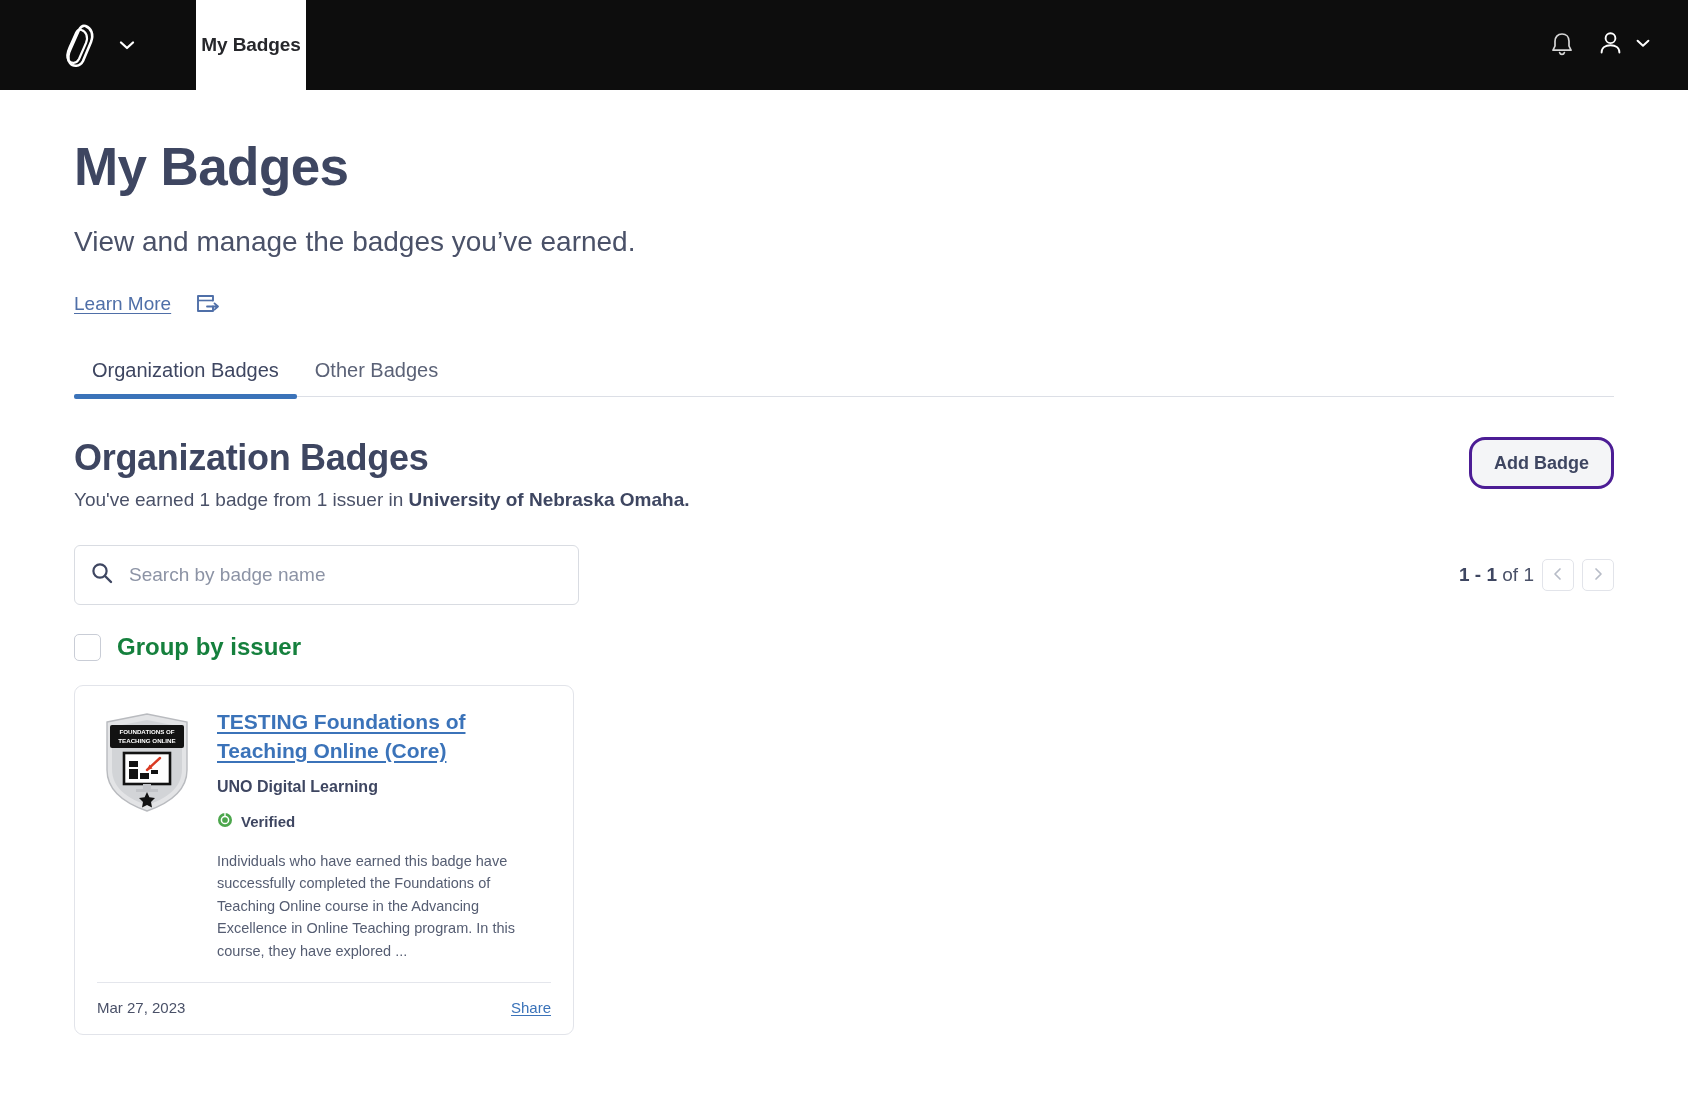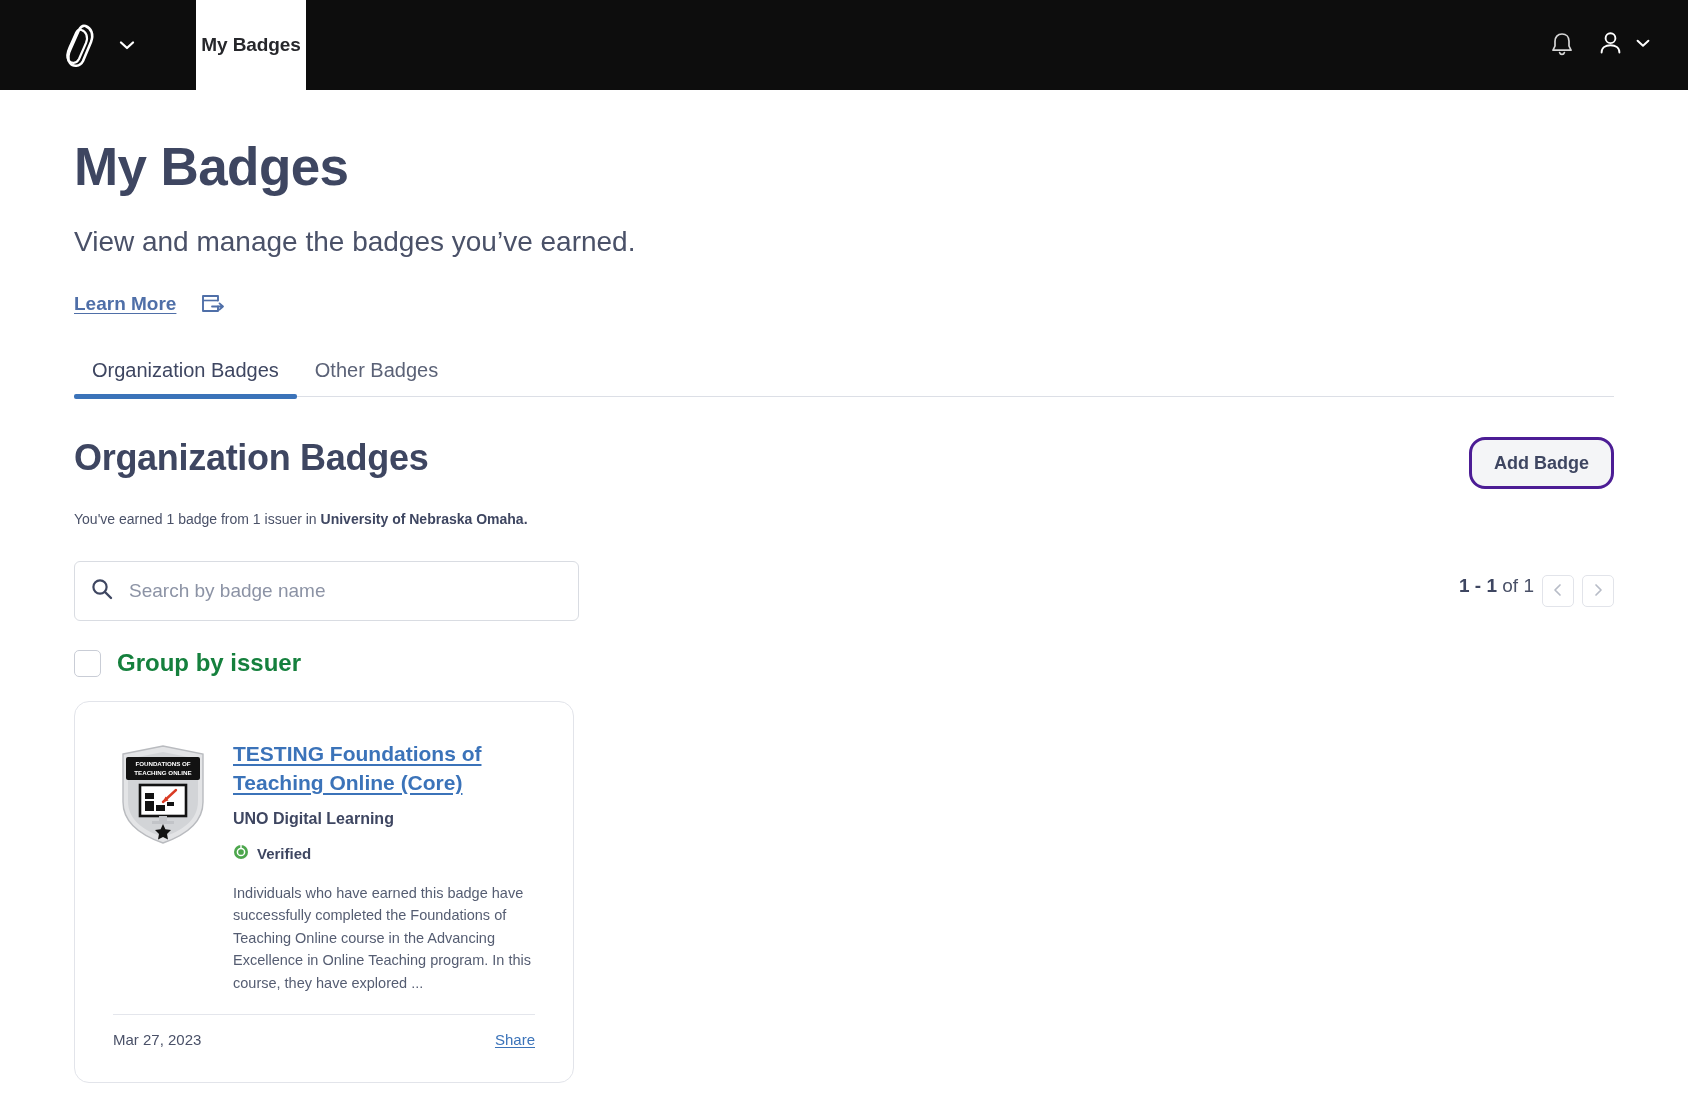--- a/index.html
+++ b/index.html
@@ -100,21 +100,21 @@
   }
   .learn-more-row {
     margin-top: 35px;
   }
   .learn-more {
     display: inline-flex;
     align-items: center;
     gap: 25px;
     color: #4f6fa8;
     font-size: 19px;
-    font-weight: bold;
+    font-weight: normal;
     text-decoration: underline;
     text-underline-offset: 3px;
     cursor: pointer;
   }
   .ext-icon { display: block; }
 
   
   .tabs {
     margin-top: 44px;
     display: flex;
@@ -167,23 +167,22 @@
     border-radius: 16px;
     padding: 14px 22px;
     font-size: 18px;
     font-weight: bold;
     color: #3e4661;
     cursor: pointer;
     font-family: inherit;
     line-height: 1;
   }
   .section-desc {
-    font-size: 14px;
+    font-size: 19px;
     color: #4a5168;
-    margin-top: 22px;
   }
   .section-desc b { font-weight: bold; color: #3e4661; }
 
   
   .search-row {
     display: flex;
     align-items: center;
     justify-content: space-between;
     margin-top: 34px;
   }
@@ -204,21 +203,21 @@
     font-size: 19px;
     font-family: inherit;
     color: #3e4661;
     width: 100%;
     background: transparent;
   }
   .search-box input::placeholder { color: #8c93a5; }
 
   .pager {
     display: flex;
-    align-items: flex-start;
+    align-items: center;
     gap: 8px;
   }
   .pager-label {
     font-size: 19px;
     color: #4a5168;
   }
   .pager-label b { font-weight: bold; color: #3e4661; }
   .pager-btn {
     width: 32px;
     height: 32px;
@@ -256,23 +255,23 @@
 
   
   .cards {
     margin-top: 24px;
     display: flex;
     gap: 24px;
   }
   .badge-card {
     width: 500px;
     border: 1px solid #e2e4ea;
-    border-radius: 15px;
+    border-radius: 9px;
     background: #fff;
-    padding: 16px;
+    padding: 0;
     display: flex;
     flex-direction: column;
   }
   .card-main {
     display: flex;
     gap: 20px;
     padding: 22px 22px 16px 22px;
   }
   .badge-img {
     width: 100px;

